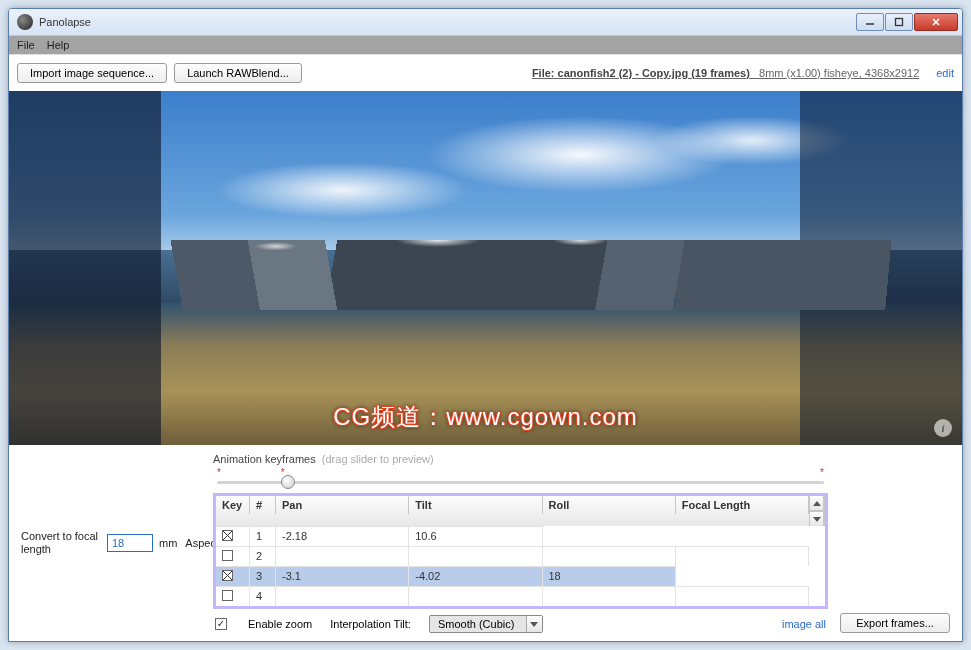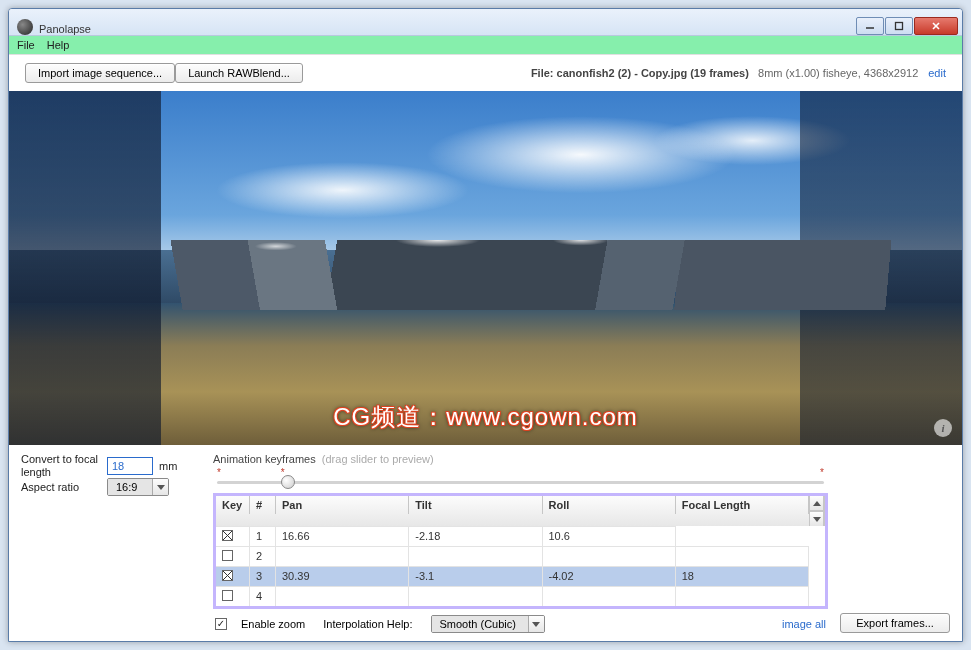--- a/index.html
+++ b/index.html
@@ -1,30 +1,30 @@
 <!DOCTYPE html>
 <html><head>
 <meta charset="utf-8">
 <style>
 * { box-sizing: border-box; margin: 0; padding: 0; font-family: "Segoe UI", Tahoma, sans-serif; font-size: 11px; }
 body { background: #d9e4f1; padding: 8px; }
 .window { width: 955px; height: 634px; background: #fff; border: 1px solid #5a7ca8; border-radius: 4px 4px 0 0; overflow: hidden; display: flex; flex-direction: column; box-shadow: 0 0 6px rgba(0,0,0,0.3); }
-.titlebar { height: 27px; background: linear-gradient(#eaf1fb, #d6e4f5); display: flex; align-items: flex-end; padding: 0 4px 0 8px; border-bottom: 1px solid #b8c9de; }
+.titlebar { height: 27px; background: linear-gradient(#eaf1fb, #d6e4f5); display: flex; align-items: center; padding: 0 4px 0 8px; border-bottom: 1px solid #b8c9de; }
 .titlebar .logo { width: 16px; height: 16px; border-radius: 50%; background: radial-gradient(circle at 35% 35%, #888, #222); margin-right: 6px; }
 .titlebar .title { flex: 1; color: #333; }
 .winbtns { display: flex; gap: 1px; }
 .winbtn { width: 28px; height: 18px; display: flex; align-items: center; justify-content: center; border: 1px solid #6f8db5; border-radius: 2px; background: linear-gradient(#e9f0fb,#cdddf1); cursor: pointer; }
 .winbtn.close { background: linear-gradient(#e67a6e,#c83a2a); border-color: #9b2a1f; color: #fff; width: 44px; }
 .winbtn svg { width: 10px; height: 10px; }
-.menubar { height: 20px; display: flex; align-items: center; gap: 12px; padding: 0 8px; background: #86efac; border-bottom: 1px solid #e0e0e0; }
+.menubar { height: 20px; display: flex; align-items: center; gap: 12px; padding: 0 8px; background: #a3a3a3; border-bottom: 1px solid #e0e0e0; }
 .menubar span { cursor: default; color: #222; }
-.toolbar { height: 36px; display: flex; align-items: center; padding: 0 16px; gap: 0; background: #fff; }
+.toolbar { height: 36px; display: flex; align-items: center; padding: 0 8px; gap: 7px; background: #fff; }
 .btn { padding: 3px 12px; background: linear-gradient(#fdfdfd,#ececec); border: 1px solid #9a9a9a; border-radius: 3px; cursor: pointer; box-shadow: 0 1px 0 #fff inset; }
 .toolbar .spacer { flex: 1; }
-.fileinfo { color: #666; font-size: 11px; }
+.fileinfo { color: #666; font-size: 11px; text-decoration: underline; }
 .fileinfo b { color: #444; font-weight: 600; }
 .editlink { color: #2a6bcc; margin-left: 10px; cursor: pointer; }
 .preview {
   height: 360px;
   background:
     
     linear-gradient(90deg, rgba(15,25,45,0.65) 0 16%, transparent 16% 83%, rgba(15,25,45,0.55) 83% 100%),
     
     radial-gradient(ellipse 220px 55px at 60% 18%, rgba(255,255,255,0.95), transparent 70%),
     radial-gradient(ellipse 180px 40px at 35% 28%, rgba(255,255,255,0.9), transparent 70%),
@@ -46,21 +46,21 @@
   content: "";
   position: absolute; left: 0; right: 0; top: 42%; height: 6%;
   background:
     radial-gradient(ellipse 60px 10px at 45% 0%, rgba(255,255,255,0.9), transparent 70%),
     radial-gradient(ellipse 40px 8px at 60% 0%, rgba(255,255,255,0.85), transparent 70%),
     radial-gradient(ellipse 30px 6px at 28% 30%, rgba(255,255,255,0.7), transparent 70%);
 }
 .preview .info-icon { position: absolute; right: 10px; bottom: 8px; width: 18px; height: 18px; border-radius: 50%; background: rgba(255,255,255,0.6); color: #555; font-style: italic; font-weight: bold; font-family: Georgia, serif; display: flex; align-items: center; justify-content: center; cursor: pointer; }
 .preview .watermark { position: absolute; left: 50%; bottom: 12px; transform: translateX(-50%); font-size: 24px; font-weight: normal; color: #fff; text-shadow: -1px -1px 0 #d42, 1px -1px 0 #d42, -1px 1px 0 #d42, 1px 1px 0 #d42, 0 0 4px #000; letter-spacing: 1px; white-space: nowrap; }
 .bottom { flex: 1; display: flex; padding: 8px 12px 8px 12px; gap: 12px; background: #fff; }
-.leftpane { width: 180px; display: flex; flex-direction: column; }
+.leftpane { width: 180px; display: flex; flex-direction: row; gap: 8px; }
 .row { display: flex; align-items: center; gap: 6px; }
 .row label { width: 80px; color: #222; line-height: 1.15; }
 .numinput { width: 46px; padding: 2px 4px; border: 1px solid #2a6bcc; color: #2a6bcc; background: #fff; }
 .unit { color: #222; }
 .select-wrap { display: inline-flex; border: 1px solid #8a8a8a; border-radius: 2px; overflow: hidden; }
 .select-wrap span.val { padding: 2px 8px; background: #e5e5e5; min-width: 44px; }
 .select-wrap span.arrow { width: 16px; background: linear-gradient(#fdfdfd,#e6e6e6); border-left: 1px solid #aaa; display: flex; align-items: center; justify-content: center; }
 .hint { color: #999; font-size: 10px; line-height: 1.5; margin-top: 6px; }
 .midpane { flex: 1; display: flex; flex-direction: column; }
 .kf-header { color: #444; font-size: 11px; margin-bottom: 2px; }
@@ -183,57 +183,55 @@
               </div>
             <div class="sbtn last">
                 <span class="tri down"></span>
               </div>
           </div>
         </div>
         <div id="kf-rows">
             <div class="table-row">
               <div><span class="keycb on"></span></div>
               <div>1</div>
-              <div>16.66</div>
               <div>-2.18</div>
               <div>10.6</div>
             </div>
             <div class="table-row">
               <div><span class="keycb"></span></div>
               <div>2</div>
               <div></div>
               <div></div>
               <div></div>
               <div></div>
             </div>
             <div class="table-row sel">
               <div><span class="keycb on"></span></div>
               <div>3</div>
-              <div>30.39</div>
               <div>-3.1</div>
               <div>-4.02</div>
               <div>18</div>
             </div>
             <div class="table-row">
               <div><span class="keycb"></span></div>
               <div>4</div>
               <div></div>
               <div></div>
               <div></div>
               <div></div>
             </div>
           </div>
       </div>
 
       <div class="bottom-controls">
-        <label style="display:flex;align-items:center;gap:14px;cursor:pointer">
+        <label style="display:flex;align-items:center;gap:21px;cursor:pointer">
           <span class="chk on"></span>
           <span>Enable zoom</span>
         </label>
-        <span>Interpolation Help:</span>
+        <span>Interpolation Tilt:</span>
         <div class="select-wrap">
           <span class="val" style="min-width:96px">Smooth (Cubic)</span>
           <span class="arrow">
               <span class="tri down"></span>
             </span>
         </div>
         <span class="clearall">image all</span>
       </div>
     </div>
 

